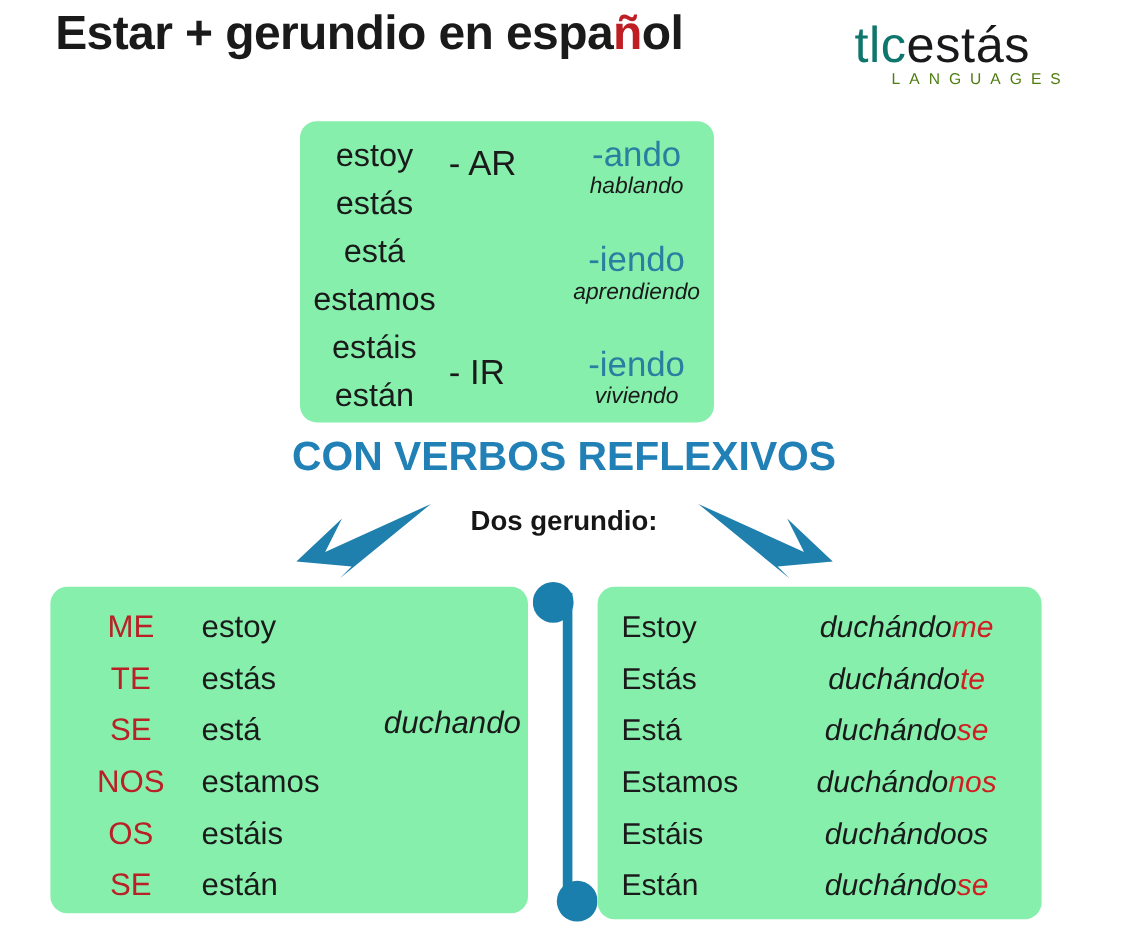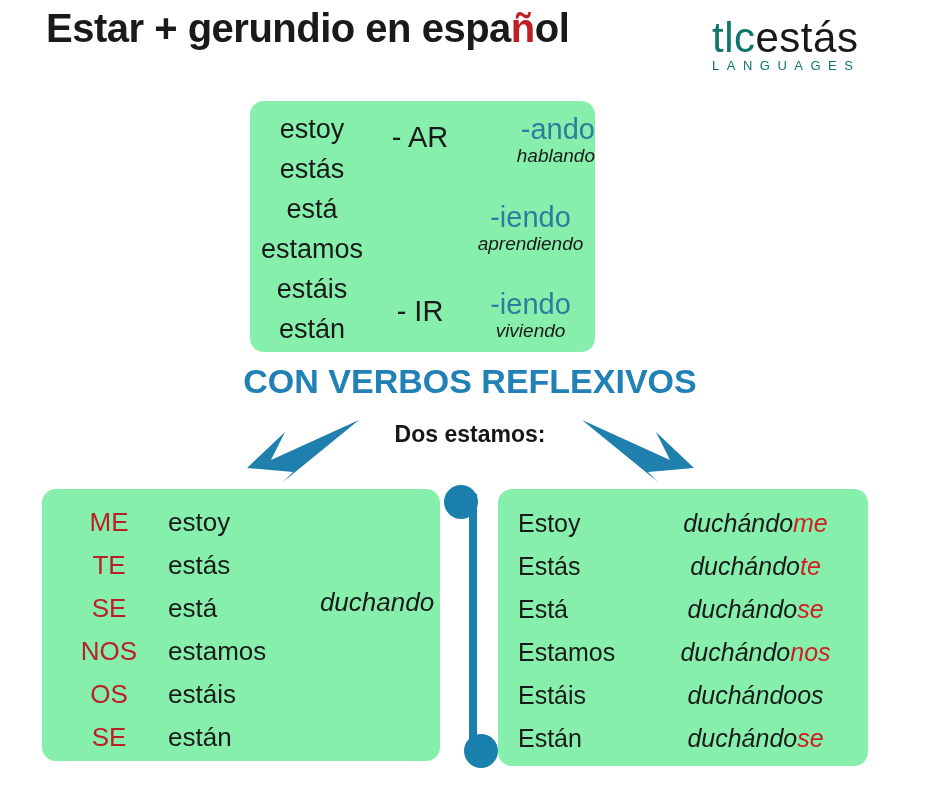--- a/index.html
+++ b/index.html
@@ -45,22 +45,23 @@
     line-height: 44px;
     white-space: nowrap;
     font-weight: 300;
   }
   .logo-tlc { color: #0f766e; }
   .logo-denia { color: #19191b; }
   .logo-sub {
     margin-top: -2px;
     font-size: 13px;
     letter-spacing: 7.5px;
-    color: #0f766e;
-    white-space: nowrap;
+    color: #4d7c0f;
+    white-space: nowrap;
+    margin-left: 31px;
   }
 
   
   .panel {
     position: absolute;
     background: #86efac;
     border-radius: 14px;
   }
 
   
@@ -84,41 +85,41 @@
   .tg-persons div { white-space: nowrap; }
   .tg-endings {
     position: absolute;
     left: 124px; top: 0;
     width: 92px;
     height: 100%;
   }
   .tg-ending {
     position: absolute;
     width: 92px;
-    text-align: center;
+    text-align: left;
     font-size: 29px;
     color: #1a1a1a;
     white-space: nowrap;
   }
   .tg-ending.r1 { top: 20px; }
   .tg-ending.r2 { top: 107px; }
   .tg-ending.r3 { top: 194px; }
 
   .tg-gerunds {
     position: absolute;
     left: 216px; top: 0;
     width: 129px;
     height: 100%;
   }
   .tg-ger {
     position: absolute;
     width: 129px;
     text-align: center;
   }
-  .tg-ger.r1 { top: 12px; text-align: right; }
+  .tg-ger.r1 { top: 12px; }
   .tg-ger.r2 { top: 100px; }
   .tg-ger.r3 { top: 187px; }
   .tg-ger .suffix {
     display: block;
     font-size: 29px;
     line-height: 32px;
     color: #2a7fa0;
     white-space: nowrap;
   }
   .tg-ger .example {
@@ -279,21 +280,21 @@
       <div class="tg-ger r3">
         <span class="suffix">-iendo</span>
         <span class="example">viviendo</span>
       </div>
     </div>
 
   </div>
 </div>
 
 <div class="reflex-heading">CON VERBOS REFLEXIVOS</div>
-<div class="dos-opciones">Dos estamos:</div>
+<div class="dos-opciones">Dos gerundio:</div>
 
 <div class="arrow-left">
   <svg width="120" height="72" viewBox="0 0 120 72" xmlns="http://www.w3.org/2000/svg">
     <path d="M118 8 L30 48 L44 20 L6 56 L52 60 L42 70 Z" fill="#1f7fad"></path>
   </svg>
 </div>
 
 <div class="arrow-right">
   <svg width="120" height="72" viewBox="0 0 120 72" xmlns="http://www.w3.org/2000/svg">
     <path d="M2 8 L90 48 L76 20 L114 56 L68 60 L78 70 Z" fill="#1f7fad"></path>

